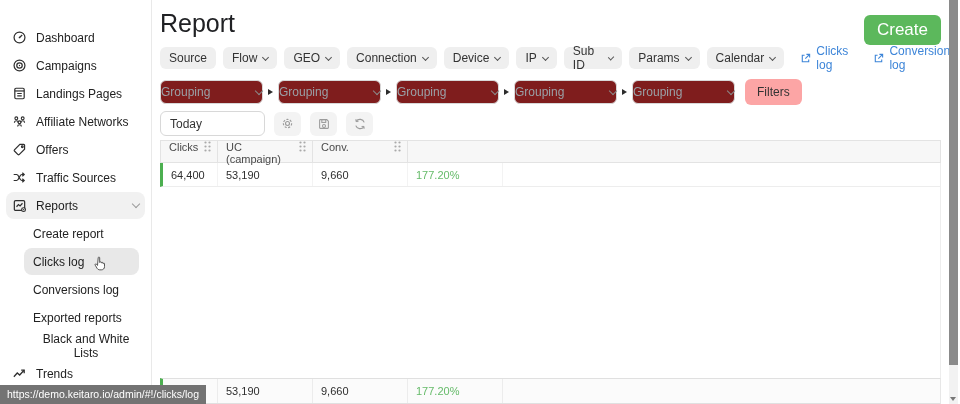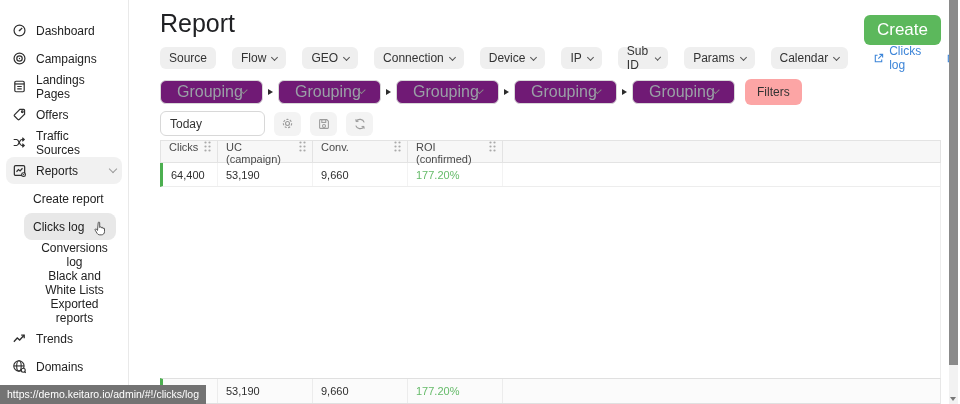--- a/index.html
+++ b/index.html
@@ -1,21 +1,21 @@
 <!DOCTYPE html>
 <html><head>
 <meta charset="utf-8">
 <style>
   * { box-sizing: border-box; margin: 0; padding: 0; }
   html,body { width: 960px; height: 404px; overflow: hidden; background: #fff;
     font-family: "Liberation Sans", "DejaVu Sans", sans-serif; color: #212121; position: relative; }
 
   
-  .sidebar { position: absolute; left: 0; top: 0; bottom: 0; width: 129px;
-    background: #fff; border-right: 1px solid #e9e9e9; padding-top: 17px; z-index: 2; }
+  .sidebar { position: absolute; left: 0; top: 0; bottom: 0; width: 152px;
+    background: #fff; border-right: 1px solid #e9e9e9; padding-top: 24px; z-index: 2; }
   .nav-item { display: flex; align-items: center; height: 27px; margin: 0 6px 1px 6px;
     padding: 0 6px 0 5px; border-radius: 8px; font-size: 12px; color: #222; cursor: pointer; }
   .nav-item .ico { width: 16px; height: 16px; display: flex; align-items: center;
     justify-content: center; margin-right: 9px; flex: 0 0 16px; }
   .nav-item.parent-active { background: #f1f1f1; }
   .chev { width: 6px; height: 6px; border-right: 1.4px solid #9b9b9b;
     border-bottom: 1.4px solid #9b9b9b; transform: rotate(45deg); margin-left: auto; margin-top: -3px; }
   .sub-item { display: flex; align-items: center; height: 27px; margin: 0 12px 1px 24px;
     padding-left: 9px; border-radius: 8px; font-size: 12px; color: #222; cursor: pointer; position: relative; text-align: center; }
   .sub-item.active { background: #e8e8e8; }
@@ -25,32 +25,32 @@
   .status-bar { position: absolute; left: 0; bottom: 0; background: #737373; color: #fff;
     font-size: 10.5px; padding: 3px 7px 4px 7px; z-index: 9; white-space: nowrap; }
 
   
   .main { position: absolute; left: 150px; top: 0; right: 0; bottom: 0; background: #fff; }
   .page-title { padding: 8px 0 0 10px; font-size: 25px; font-weight: 400; color: #202124; line-height: 30px; }
   .create-btn { position: absolute; top: 15px; right: 19px; background: #5cb85c; color: #fff;
     border: none; border-radius: 6px; font-size: 17px; padding: 5px 13px; cursor: pointer;
     font-family: inherit; }
 
-  .pills-row { display: flex; align-items: center; gap: 16px; margin: 6px 0 0 10px; }
+  .pills-row { display: flex; align-items: center; gap: 7px; margin: 6px 0 0 10px; }
   .pill { background: #efefef; border-radius: 6px; height: 22px; padding: 0 9px;
     display: inline-flex; align-items: center; gap: 6px; font-size: 12px; color: #333; cursor: pointer; }
   .pill .pc { width: 5px; height: 5px; border-right: 1.3px solid #555;
     border-bottom: 1.3px solid #555; transform: rotate(45deg); margin-top: -2px; }
   .log-link { display: inline-flex; align-items: center; gap: 5px; font-size: 12px;
     color: #3d85d8; cursor: pointer; text-decoration: none; margin-left: 9px; }
 
   .grouping-row { display: flex; align-items: center; margin: 7px 0 0 10px; }
-  .gsel { width: 103px; height: 24px; background: #701a75; border: 1px solid #d8d8d8; border-radius: 6px;
-    display: flex; align-items: center; justify-content: space-between; padding: 0 16px;
-    font-size: 16px; color: #9aa0a6; cursor: pointer; }
+  .gsel { width: 103px; height: 24px; background: #7f1d1d; border: 1px solid #d8d8d8; border-radius: 6px;
+    display: flex; align-items: center; justify-content: space-between; padding: 0 0;
+    font-size: 12px; color: #9aa0a6; cursor: pointer; }
   .gsel .sc { width: 6px; height: 6px; border-right: 1.4px solid #8a8a8a;
     border-bottom: 1.4px solid #8a8a8a; transform: rotate(45deg); margin-top: -3px; }
   .gsep { width: 0; height: 0; border-left: 5px solid #2c2c2c; border-top: 3.5px solid transparent;
     border-bottom: 3.5px solid transparent; margin: 0 5px; }
   .filters-btn { margin-left: 10px; background: #fca5a5; border: none; border-radius: 6px;
     font-size: 12px; color: #333; padding: 6px 12px; cursor: pointer; font-family: inherit; }
 
   .toolbar-row { display: flex; align-items: center; margin: 6px 8px 0 10px; gap: 9px; }
   .date-sel { width: 105px; height: 25px; background: #fff; border: 1px solid #d8d8d8; border-radius: 6px;
     display: flex; align-items: center; justify-content: space-between; padding: 0 9px;
@@ -119,20 +119,33 @@
     <span class="ico">
       <svg width="15" height="15" viewBox="0 0 16 16" fill="none" stroke="#2f2f2f" stroke-width="1.3">
         <rect x="3" y="2.4" width="10" height="11.2" rx="1.3"></rect>
           <path d="M3 5.3 h10"></path>
           <path d="M5.6 8 h4.8 M5.6 10.6 h4.8"></path>
         </svg>
     </span>
     <span>Landings Pages</span>
   </div>
 
+  <div class="nav-item">
+    <span class="ico">
+      <svg width="15" height="15" viewBox="0 0 16 16" fill="none" stroke="#2f2f2f" stroke-width="1.2">
+        <circle cx="4.6" cy="4.6" r="1.5"></circle>
+          <circle cx="11.4" cy="4.6" r="1.5"></circle>
+          <circle cx="8" cy="8.8" r="1.5"></circle>
+        <path d="M2.6 9.2 a2 2 0 0 1 4 0"></path>
+          <path d="M9.4 9.2 a2 2 0 0 1 4 0"></path>
+          <path d="M6 13.4 a2 2 0 0 1 4 0"></path>
+        </svg>
+    </span>
+    <span>Affiliate Networks</span>
+  </div>
 
   <div class="nav-item">
     <span class="ico">
       <svg width="15" height="15" viewBox="0 0 16 16" fill="none" stroke="#2f2f2f" stroke-width="1.3">
         <path d="M8.4 2.6 h4.2 a0.8 0.8 0 0 1 0.8 0.8 v4.2 l-5.8 5.8 a0.9 0.9 0 0 1-1.2 0 l-3.8-3.8 a0.9 0.9 0 0 1 0-1.2 z"></path>
         <circle cx="11" cy="5" r="0.9"></circle>
         </svg>
     </span>
     <span>Offers</span>
   </div>
@@ -173,25 +186,25 @@
         <path d="M4.2 1.8 c0-1 1.5-1 1.5 0 l0 4.6 0.3 0.05 c0-0.9 1.4-0.9 1.4 0 l0 0.5 0.3 0.05 c0-0.8 1.3-0.8 1.3 0 l0 0.6 0.3 0.05 c0-0.7 1.2-0.7 1.2 0 l0 3 c0 2-1.3 3.2-3.2 3.2 l-1.6 0 c-1.2 0-2-0.5-2.6-1.5 l-1.9-3.2 c-0.6-1 0.7-1.8 1.4-0.9 l0.9 1.2 z" fill="#fff" stroke="#444" stroke-width="0.9"></path>
         </svg>
     </span>
   </div>
 
   <div class="sub-item">
     <span>Conversions log</span>
   </div>
 
   <div class="sub-item">
+    <span>Exported reports</span>
+  </div>
+
+  <div class="sub-item">
     <span>Black and White Lists</span>
-  </div>
-
-  <div class="sub-item">
-    <span>Exported reports</span>
   </div>
 
   <div class="nav-item">
     <span class="ico">
       <svg width="15" height="15" viewBox="0 0 16 16" fill="none" stroke="#2f2f2f" stroke-width="1.4">
         <path d="M2 11.4 l3.6-4 2.6 2.2 4.6-5"></path>
           <path d="M9.8 4.4 h3.2 v3.2"></path>
         </svg>
     </span>
     <span>Trends</span>
@@ -373,33 +386,20 @@
           <svg width="7" height="11" viewBox="0 0 7 11" fill="#a9a9a9">
               <circle cx="1.5" cy="1.5" r="1.1"></circle>
               <circle cx="5.5" cy="1.5" r="1.1"></circle>
               <circle cx="1.5" cy="5.5" r="1.1"></circle>
               <circle cx="5.5" cy="5.5" r="1.1"></circle>
               <circle cx="1.5" cy="9.5" r="1.1"></circle>
               <circle cx="5.5" cy="9.5" r="1.1"></circle>
             </svg>
         </span>
       </div>
-      <div class="hc c3">
-        <span>ROI (confirmed)</span>
-        <span>
-          <svg width="7" height="11" viewBox="0 0 7 11" fill="#a9a9a9">
-              <circle cx="1.5" cy="1.5" r="1.1"></circle>
-              <circle cx="5.5" cy="1.5" r="1.1"></circle>
-              <circle cx="1.5" cy="5.5" r="1.1"></circle>
-              <circle cx="5.5" cy="5.5" r="1.1"></circle>
-              <circle cx="1.5" cy="9.5" r="1.1"></circle>
-              <circle cx="5.5" cy="9.5" r="1.1"></circle>
-            </svg>
-        </span>
-      </div>
       <div class="hc hfill"></div>
     </div>
 
     <div class="t-row">
       <div class="dc c0">64,400</div>
       <div class="dc c1">53,190</div>
       <div class="dc c2">9,660</div>
       <div class="dc c3 roi">177.20%</div>
       <div class="dc dfill"></div>
     </div>

